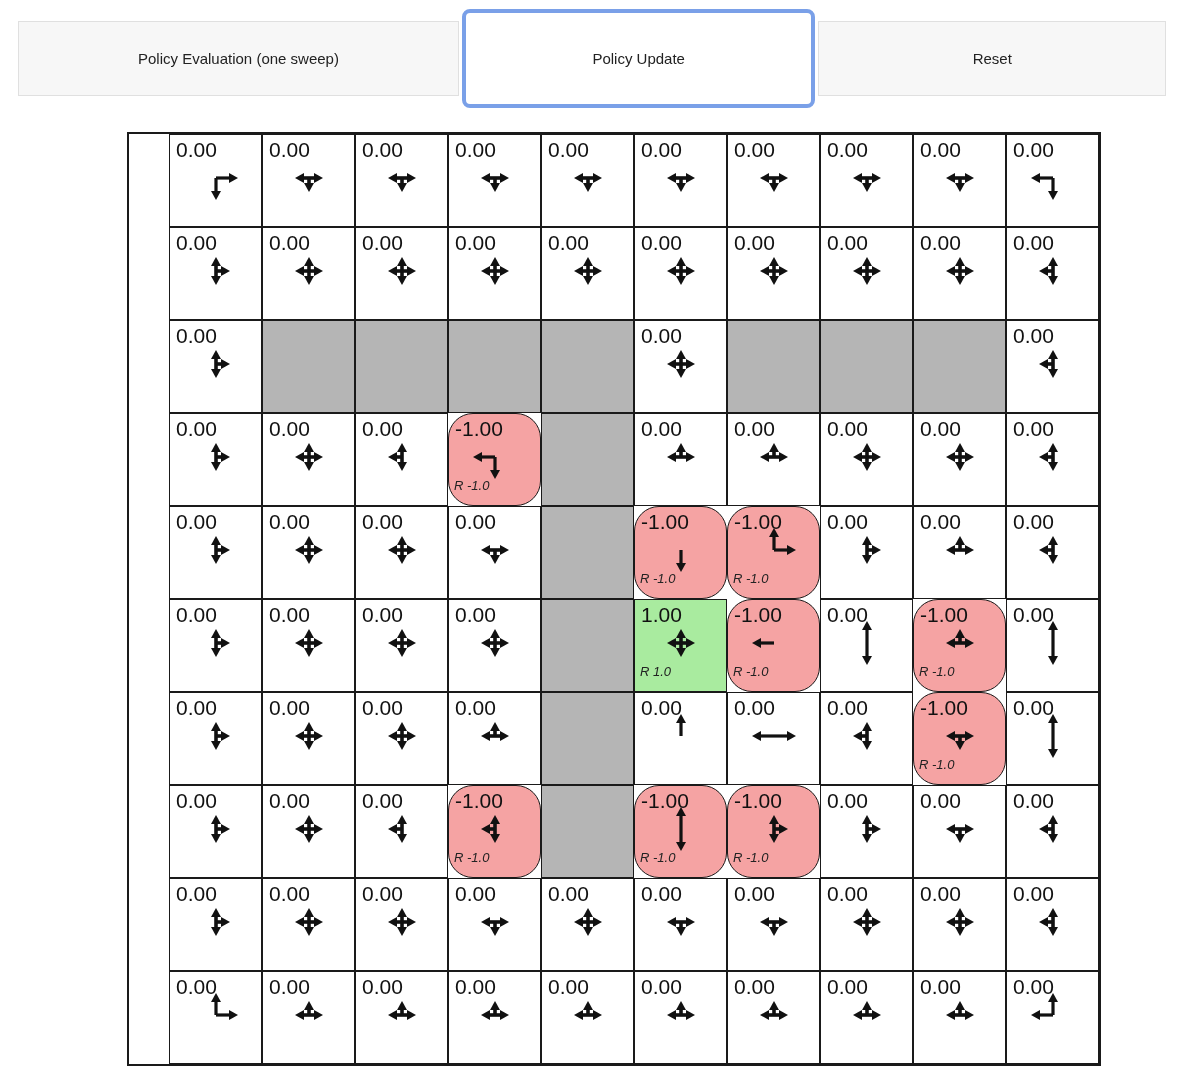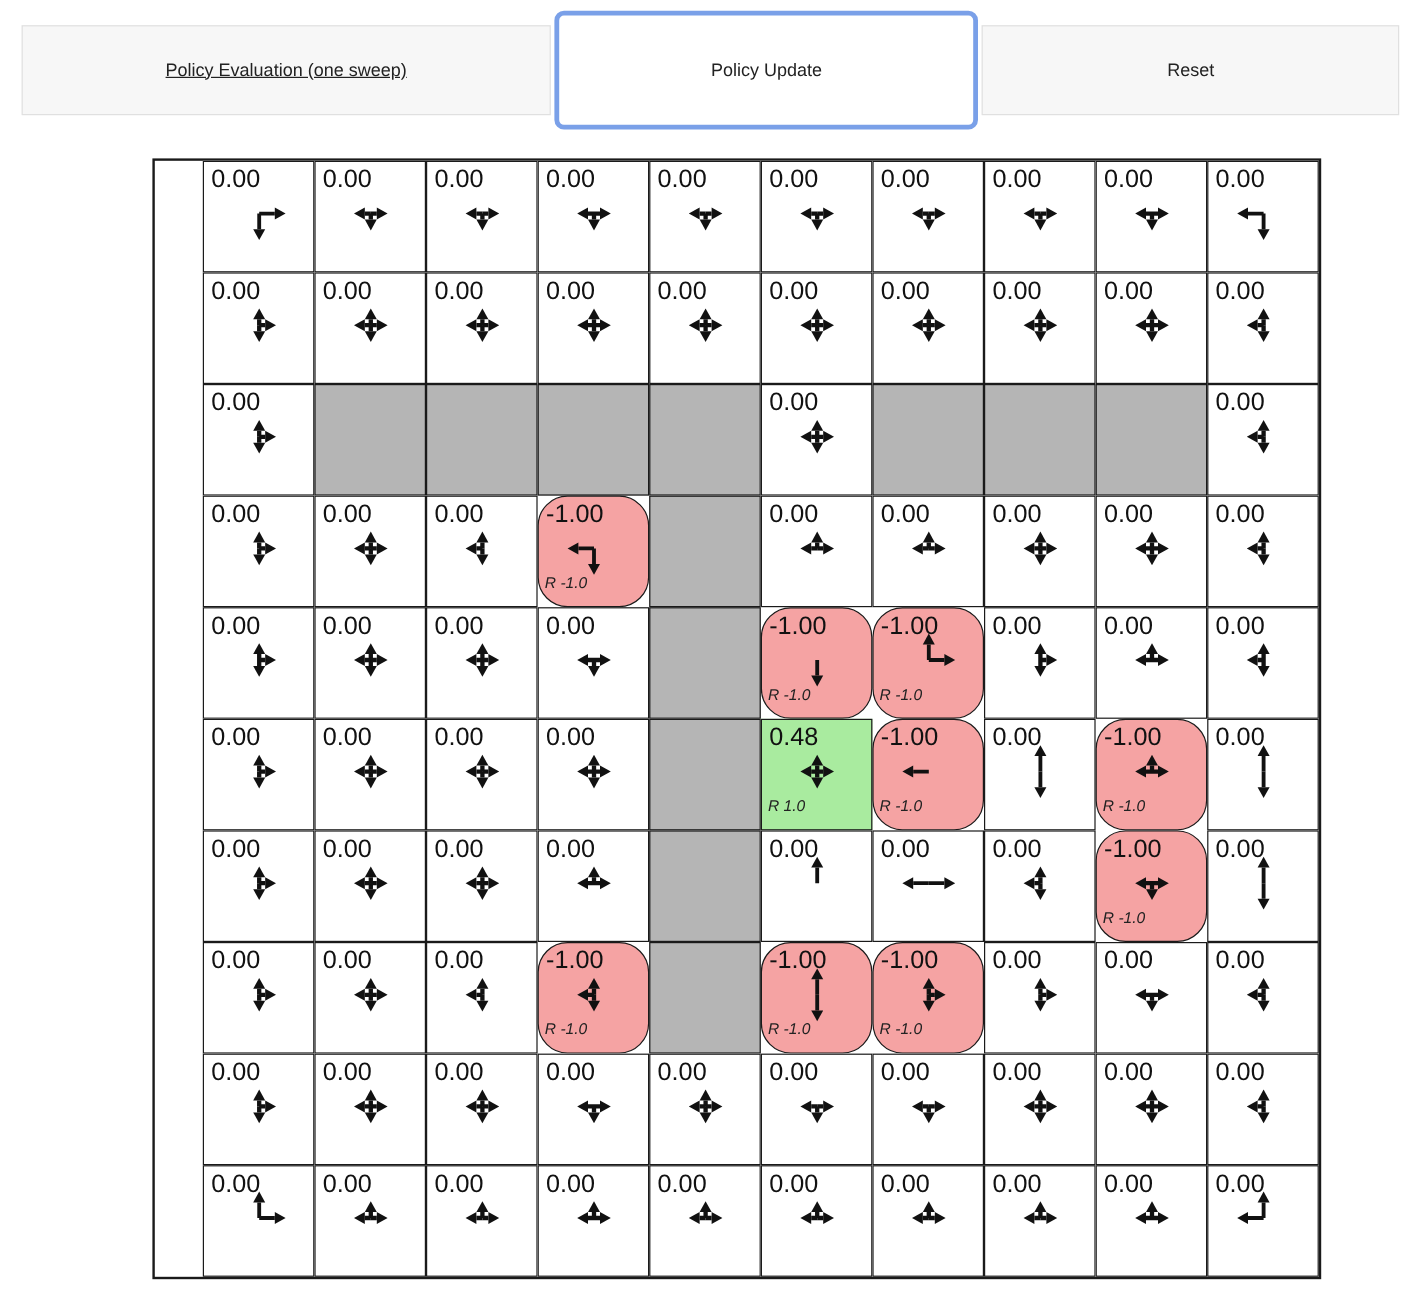--- a/index.html
+++ b/index.html
@@ -4,21 +4,21 @@
 <style>
   html,body { margin:0; padding:0; background:#ffffff; }
   body { width:1184px; height:1080px; font-family:"Liberation Sans", sans-serif; overflow:hidden; }
 
   .toolbar { display:flex; align-items:center; gap:3px; padding:16px 18px 0 18px; height:84px; }
   .btn {
     flex:1; height:75px; background:#f7f7f7; border:1px solid #e0e0e0;
     display:flex; align-items:center; justify-content:center;
     font-size:15px; color:#222; cursor:pointer; box-sizing:border-box;
   }
-  .btn.wide { flex:1.28;text-decoration:underline; }
+  .btn.wide { flex:1.28; }
   .btn.selected {
     background:#ffffff; border:4px solid #7aa0e8; border-radius:8px; height:99px;
   }
 
   .grid {
     margin:32px 0 0 127px; width:930px;
     display:grid; grid-template-columns:repeat(10, 93px); grid-auto-rows:93px;
     border:2px solid #1a1a1a; box-sizing:content-box;padding-left:40px;
   }
   .cell { position:relative; border:1.5px solid #1a1a1a; box-sizing:border-box; background:#ffffff; overflow:visible; }
@@ -564,21 +564,21 @@
         <line x1="24" y1="24" x2="24" y2="29" stroke="#111111" stroke-width="3.6"></line>
         <polygon fill="#111111" points="24,38 19,29 29,29"></polygon>
         <line x1="24" y1="24" x2="19" y2="24" stroke="#111111" stroke-width="3.6"></line>
         <polygon fill="#111111" points="10,24 19,19 19,29"></polygon>
         <line x1="24" y1="24" x2="29" y2="24" stroke="#111111" stroke-width="3.6"></line>
         <polygon fill="#111111" points="38,24 29,29 29,19"></polygon>
       </svg>
     </div>
     <div class="cell wall"></div>
     <div class="cell pos">
-      <div class="val">0.48</div>
+      <div class="val">1.00</div>
       <svg class="arr" width="48" height="48" viewBox="0 0 48 48">
         <line x1="24" y1="24" x2="24" y2="19" stroke="#111111" stroke-width="3.6"></line>
         <polygon fill="#111111" points="24,10 29,19 19,19"></polygon>
         <line x1="24" y1="24" x2="24" y2="29" stroke="#111111" stroke-width="3.6"></line>
         <polygon fill="#111111" points="24,38 19,29 29,29"></polygon>
         <line x1="24" y1="24" x2="19" y2="24" stroke="#111111" stroke-width="3.6"></line>
         <polygon fill="#111111" points="10,24 19,19 19,29"></polygon>
         <line x1="24" y1="24" x2="29" y2="24" stroke="#111111" stroke-width="3.6"></line>
         <polygon fill="#111111" points="38,24 29,29 29,19"></polygon>
       </svg>

